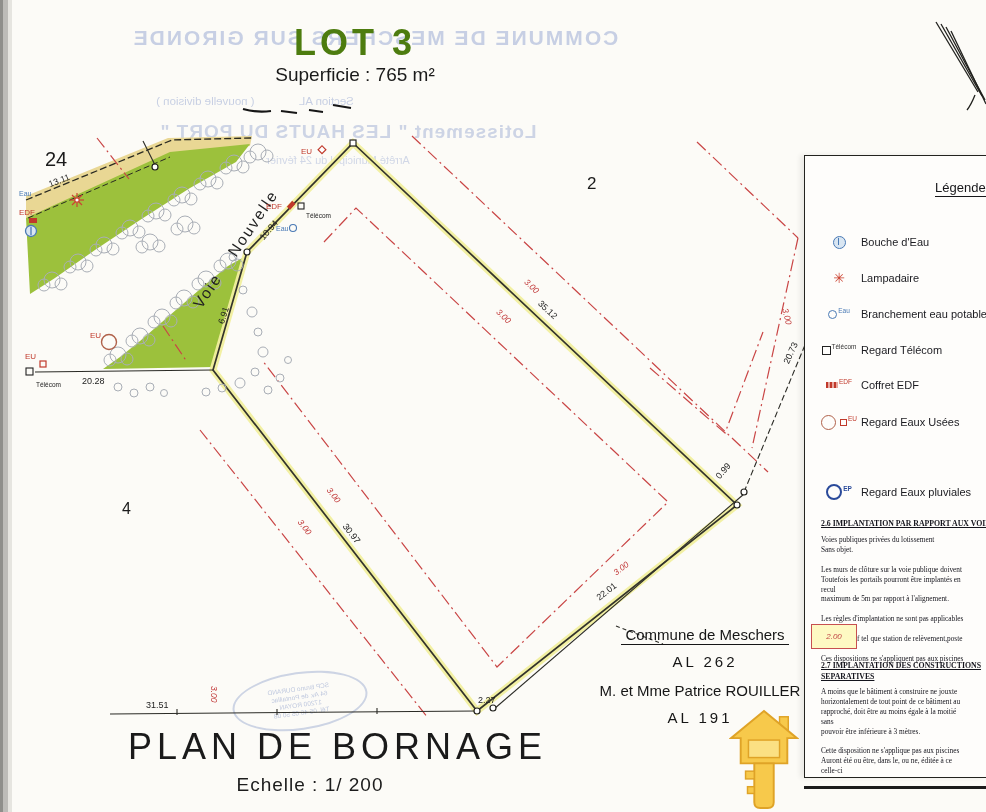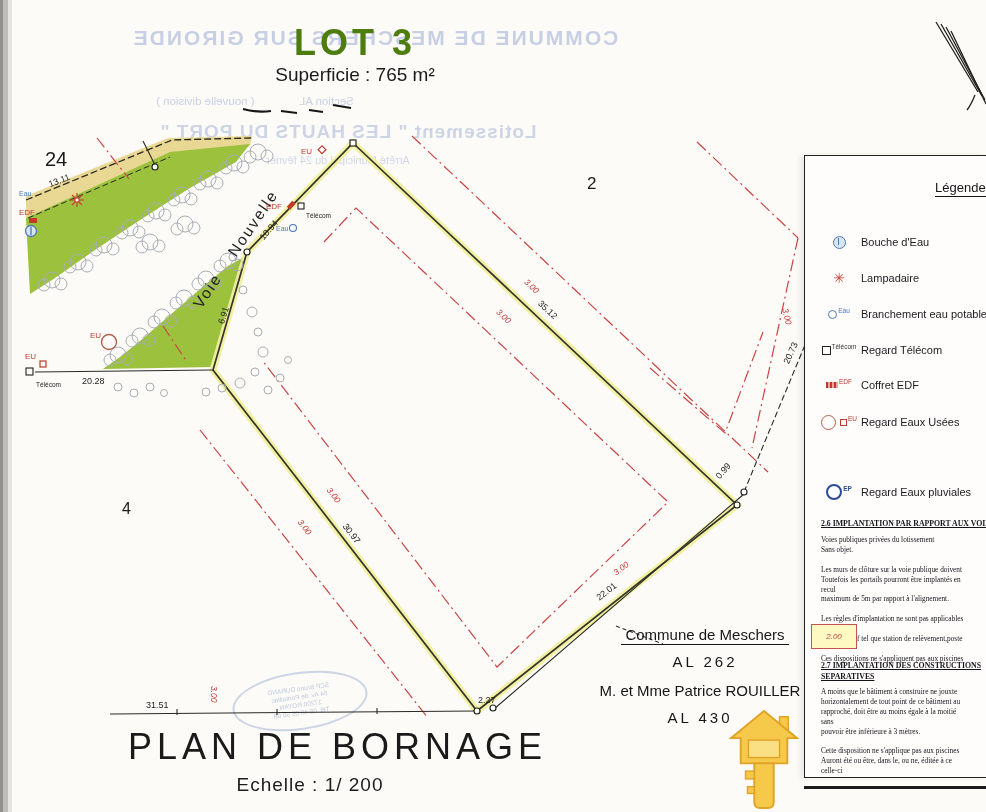--- a/index.html
+++ b/index.html
@@ -234,21 +234,21 @@
 
   <div class="lot-title">LOT 3</div>
   <div class="superficie">Superficie : 765 m²</div>
 
   <div class="annot" style="left:610px;top:626px;width:190px;">
     <span class="u">Commune de Meschers</span>
     <span class="ref">AL  262</span>
   </div>
   <div class="annot" style="left:585px;top:682px;width:230px;">
     <span>M. et Mme Patrice ROUILLER</span>
-    <span class="ref">AL  430</span>
+    <span class="ref">AL  191</span>
   </div>
 
   <div class="legend">
     <div class="legend-title">Légende</div>
 
     <div class="lrow" style="top:76px;">
       <span class="lsym">
         <span class="sym-circ" style="width:11px;height:11px;border:1.5px solid #4a7ab5;background:#d9e6f2;position:relative;">
           <span style="position:absolute;left:4px;top:1px;width:1.5px;height:7px;background:#4a7ab5;"></span>
         </span>

